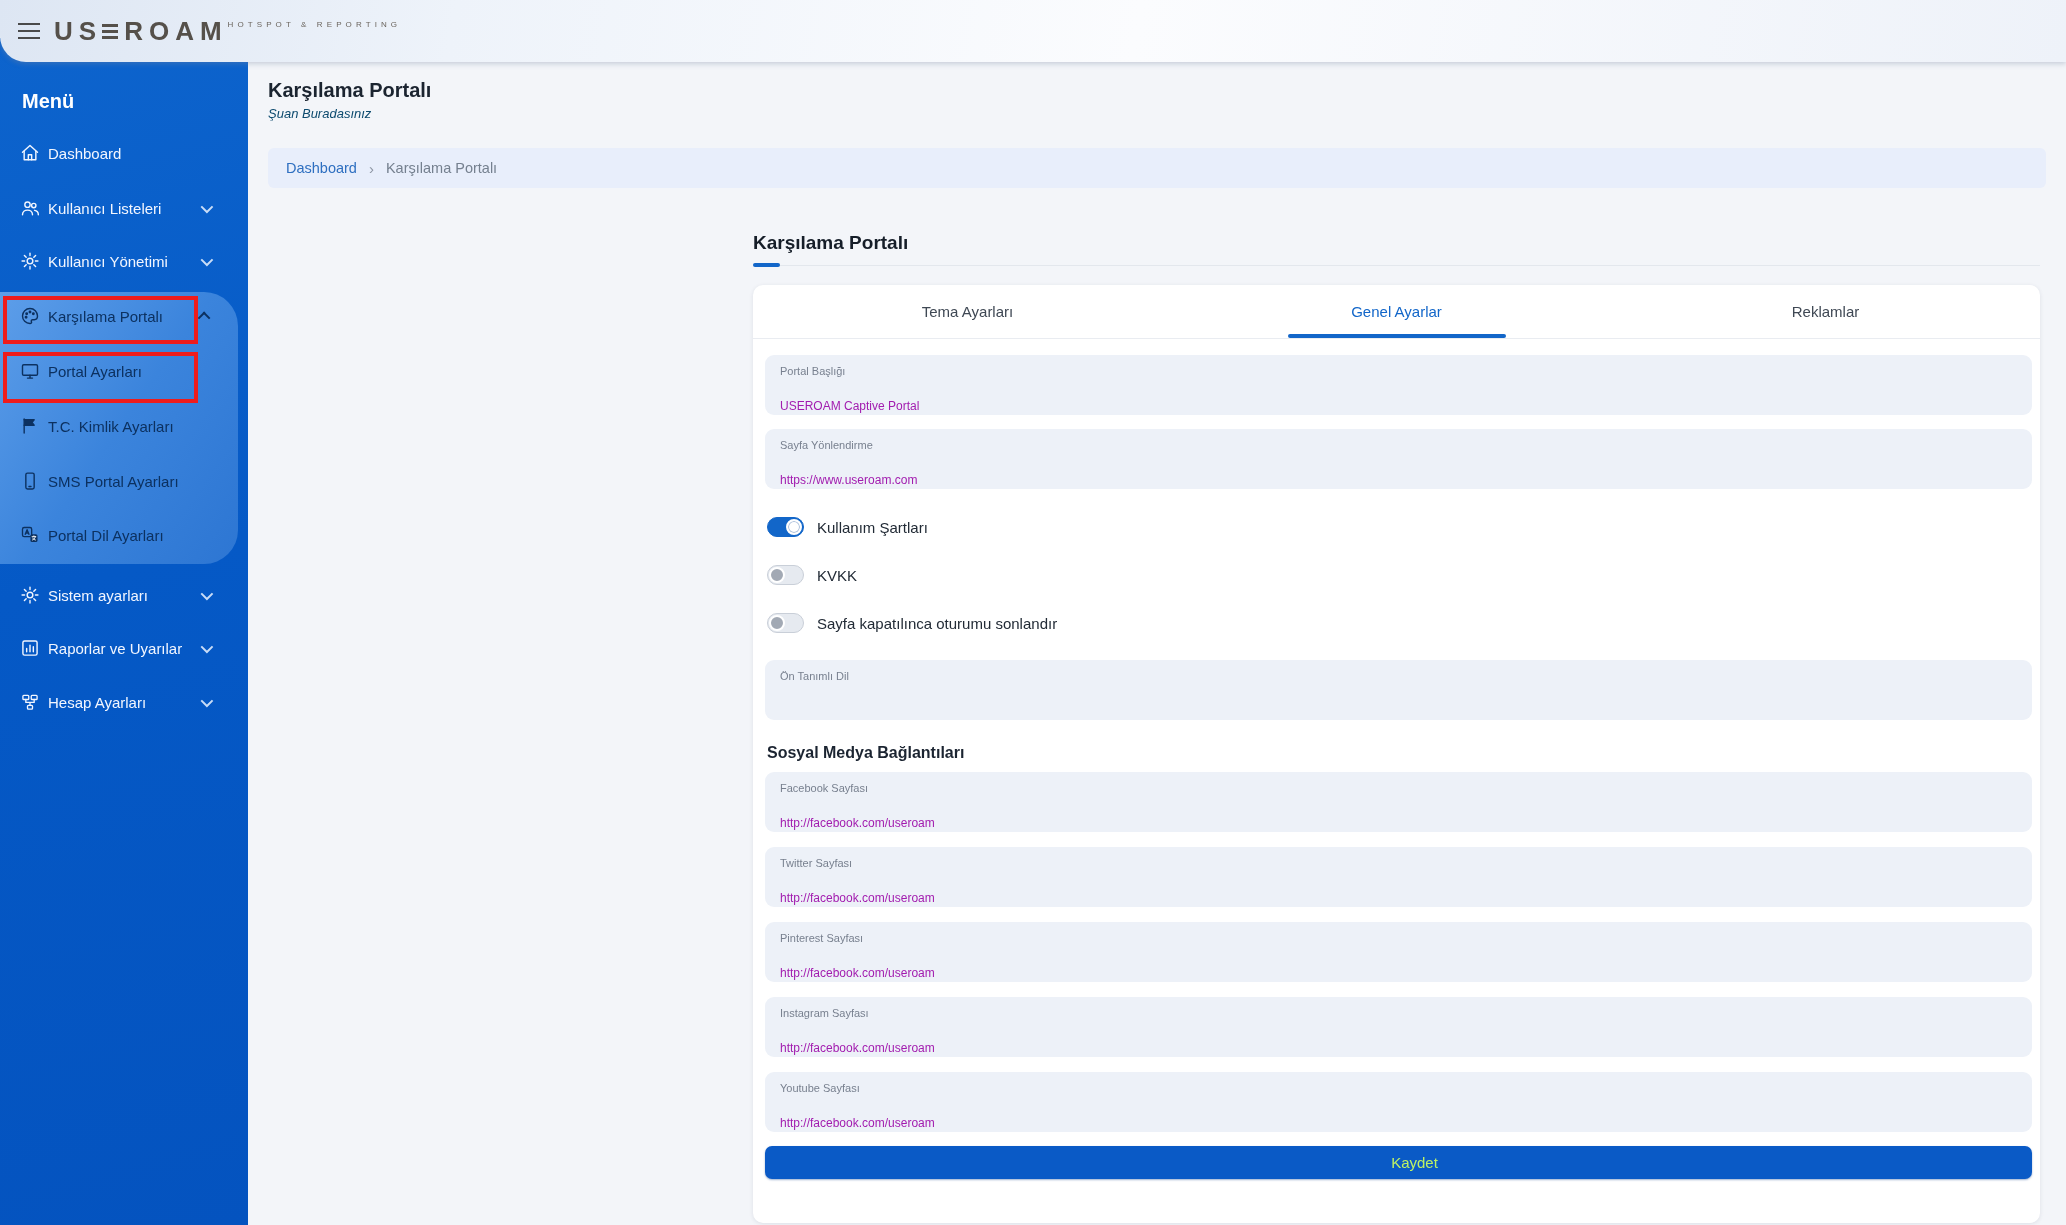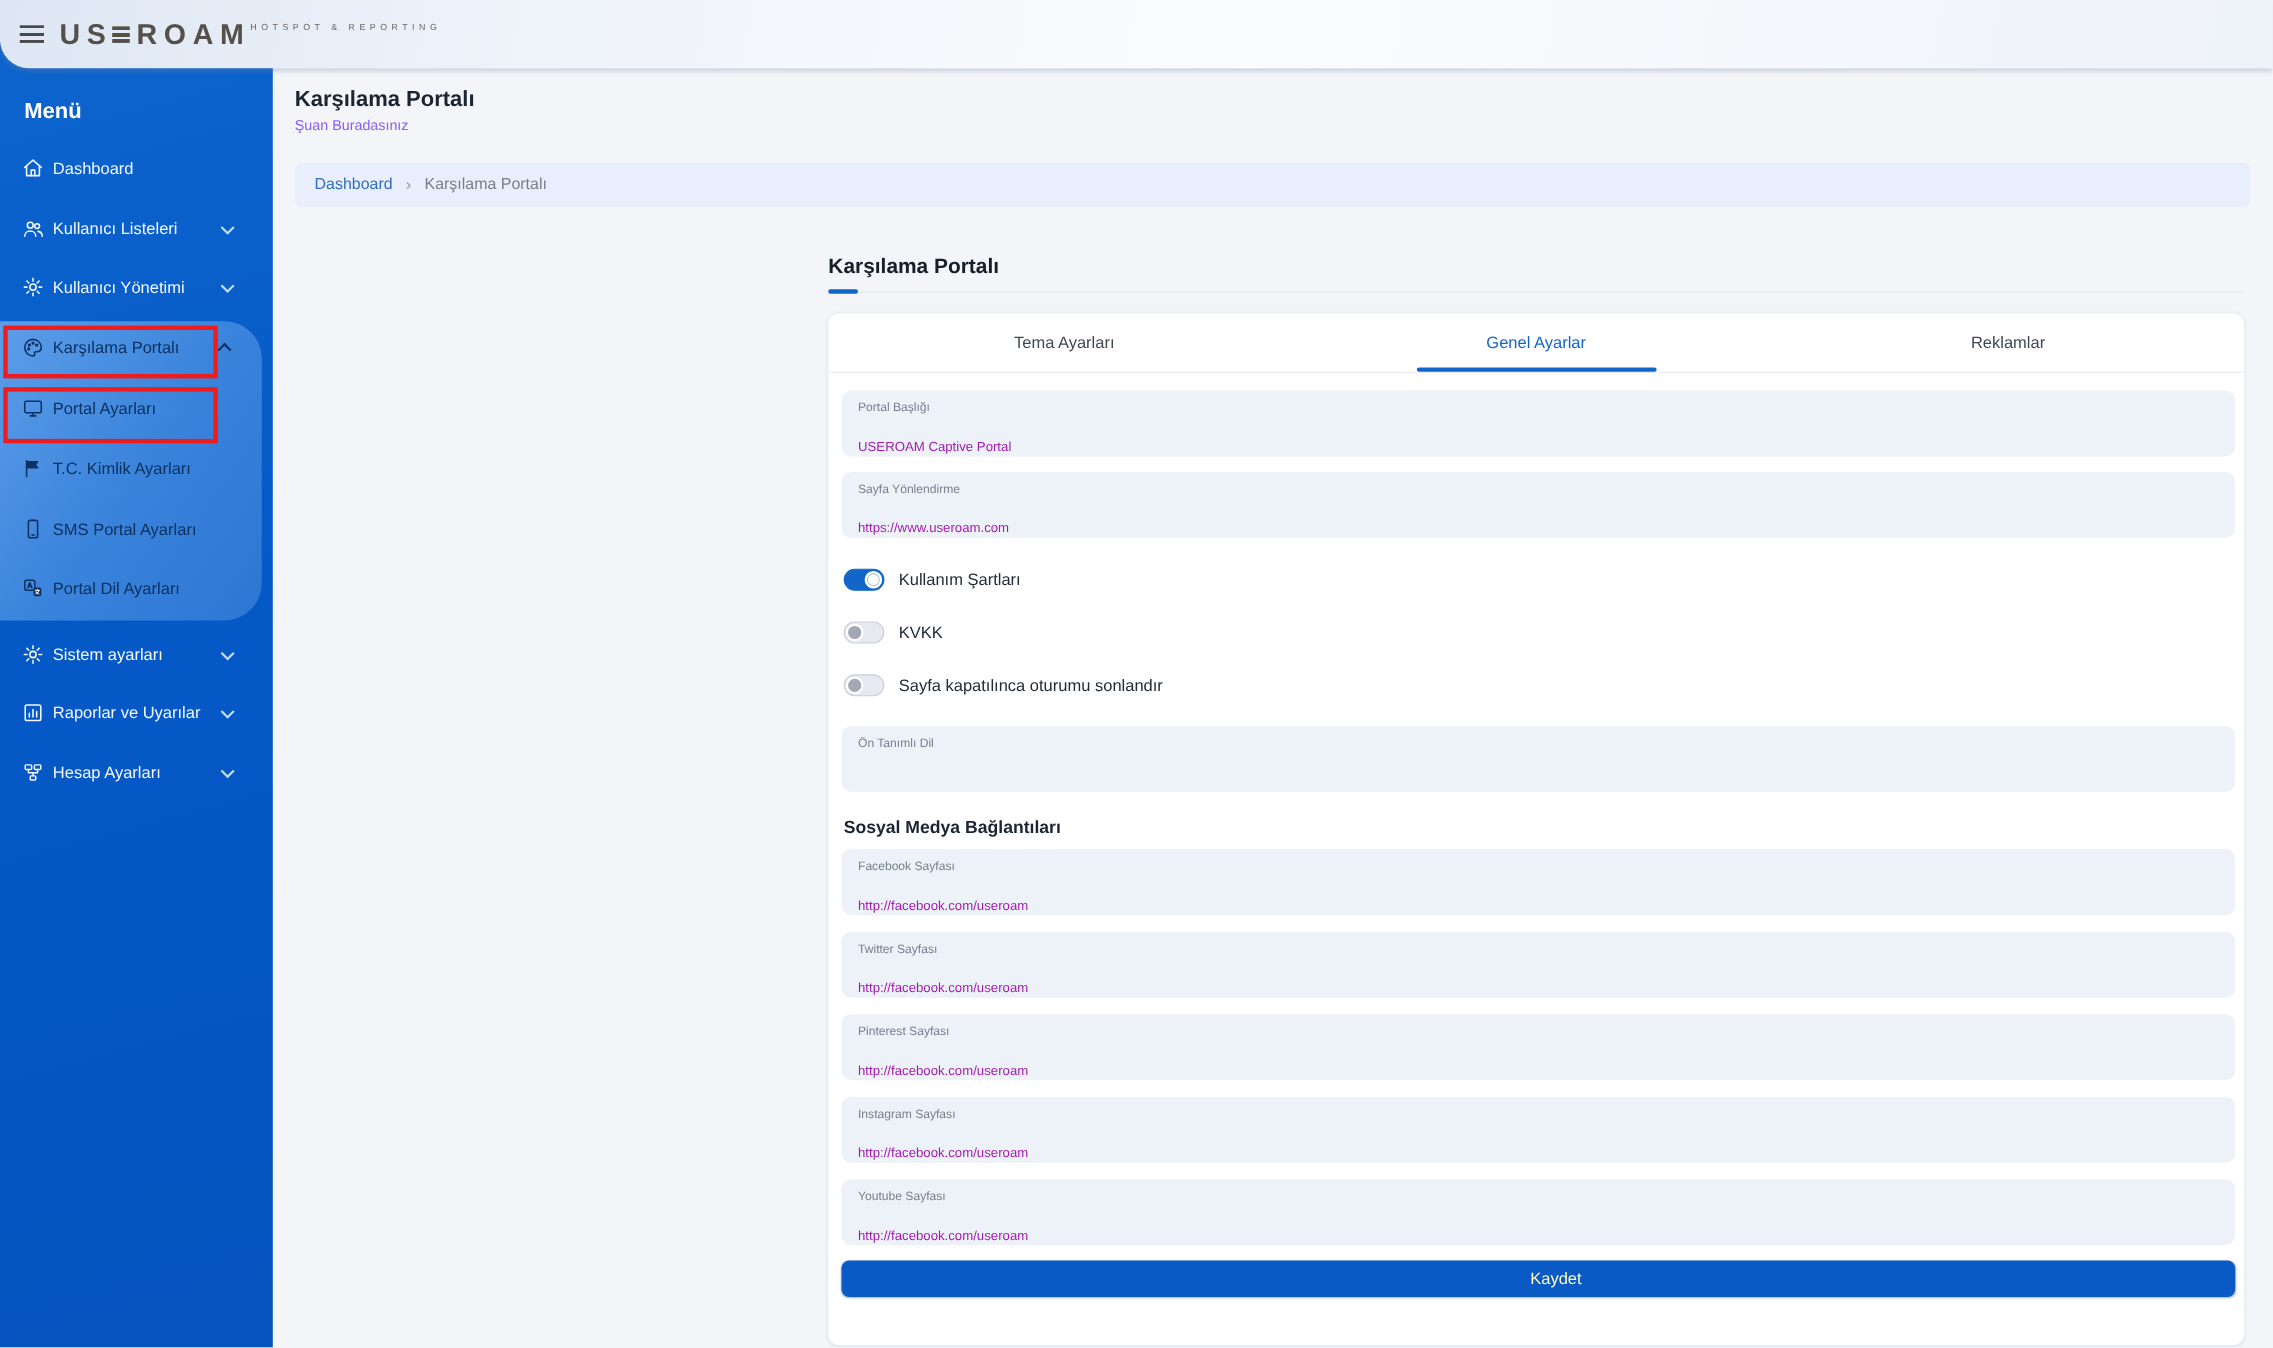--- a/index.html
+++ b/index.html
@@ -43,21 +43,21 @@
 
   
   .anno-box{ position:absolute; z-index:30; border:4px solid #ee1c1c; background:transparent; }
   .anno-1{ left:3px; top:296px; width:195px; height:48px; }
   .anno-2{ left:3px; top:352px; width:195px; height:51px; }
 
   
   .main{ position:absolute; left:248px; top:62px; right:0; bottom:0; }
   .page-head{ padding:17px 20px 0 20px; }
   .page-title{ font-size:20px; font-weight:700; color:#1b2430; }
-  .page-sub{ font-size:13px; color:#8b5cf6; margin-top:4px; }
+  .page-sub{ font-size:13px; color:#0c4a6e; margin-top:4px;font-style:italic; }
   .breadcrumb{ margin:27px 20px 0 20px; height:40px; background:#e8eefb; border-radius:6px;
     display:flex; align-items:center; padding:0 18px; font-size:14.5px; }
   .bc-link{ color:#2e6fc0; cursor:pointer; }
   .bc-sep{ color:#8d95a3; margin:0 12px; font-size:15px; }
   .bc-current{ color:#75808f; }
 
   .content-col{ margin:44px 26px 0 505px; }
   .section-title{ font-size:19px; font-weight:700; color:#161e29; margin-bottom:9px; }
   .accent-hr{ position:relative; height:4px; margin-bottom:18px; }
   .accent-hr .line{ position:absolute; left:0; right:0; top:2px; height:1px; background:#e3e7ed; }
@@ -85,21 +85,21 @@
   .switch .knob{ position:absolute; top:1px; left:1px; width:16px; height:16px; border-radius:50%;
     background:#a2a9b4; border:2px solid #ffffff; }
   .switch.on{ background:#1266c9; border-color:#1266c9; }
   .switch.on .knob{ left:auto; right:1px; background:#ffffff; border:2px solid #ffffff;
     box-shadow:0 0 0 1px rgba(10,70,150,.35) inset; }
   .toggle-row .tlabel{ margin-left:13px; font-size:15px; color:#222b36; }
 
   .social-heading{ font-size:16px; font-weight:700; color:#1b2431; margin:24px 0 10px 2px; }
 
   .save-btn{ display:flex; align-items:center; justify-content:center; height:33px;
-    margin-top:14px; background:#0a5ac6; color:#fef9c3; font-size:15px; border-radius:7px;
+    margin-top:14px; background:#0a5ac6; color:#bef264; font-size:15px; border-radius:7px;
     cursor:pointer; box-shadow:0 1px 2px rgba(10,60,140,.4);padding-left:32px; }
 </style>
 </head>
 <body>
 
 <div id="page">
 
   <nav class="sidebar">
     <div class="menu-label">Menü</div>
     <div class="submenu-panel"></div>

